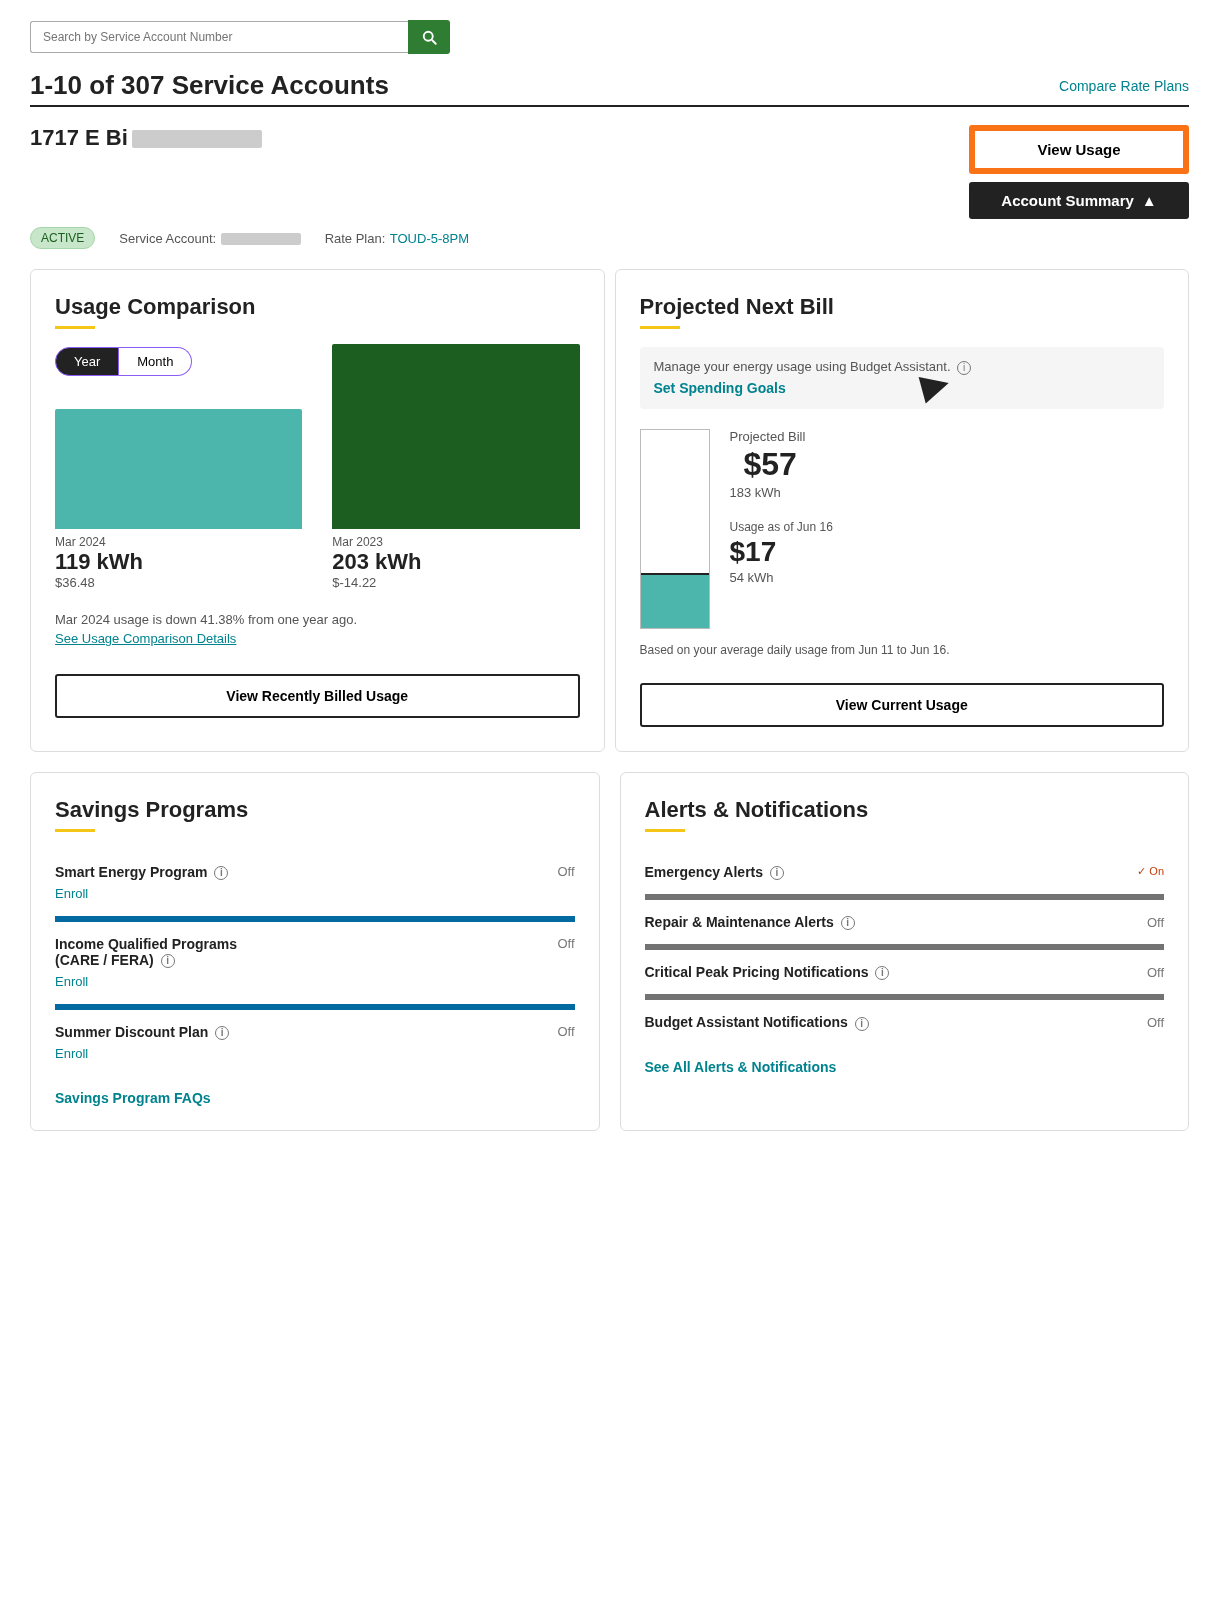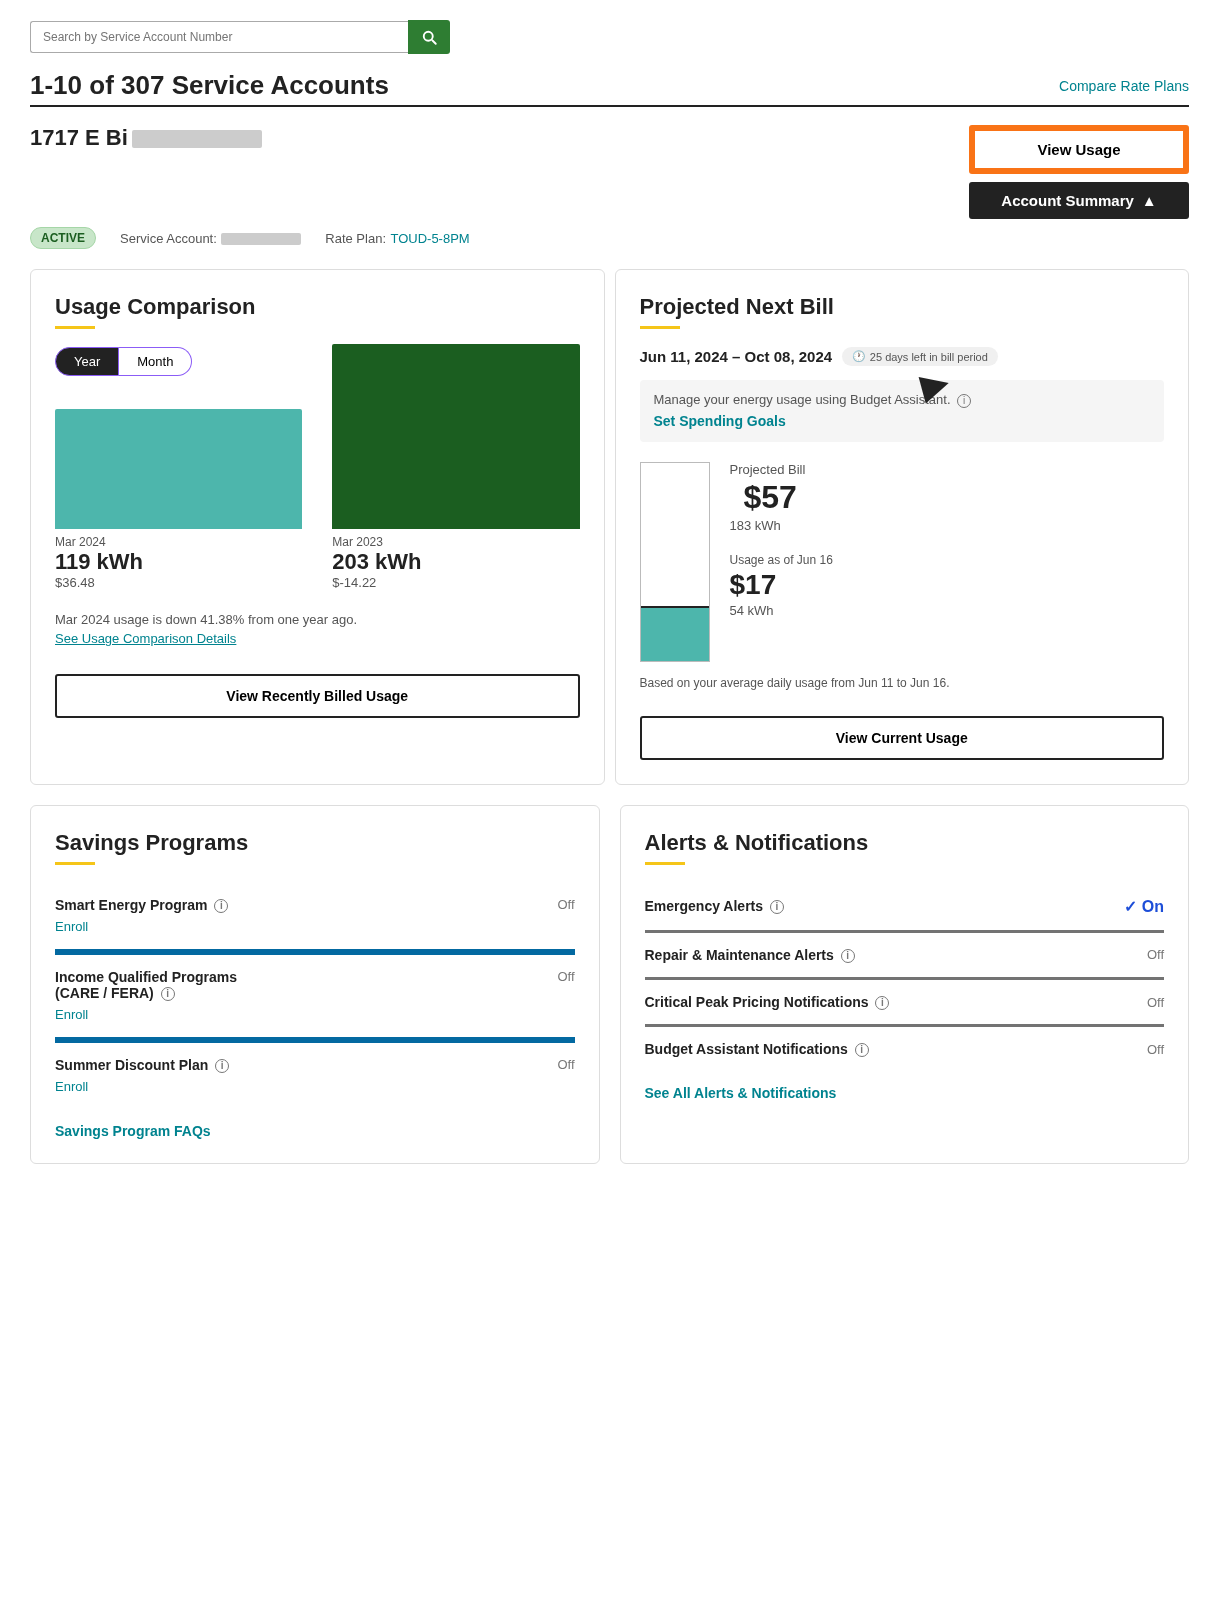--- a/index.html
+++ b/index.html
@@ -123,21 +123,21 @@
     .account-info-row {
       display: flex;
       align-items: center;
       gap: 24px;
       margin-bottom: 20px;
     }
     .badge-active {
       background: #c8e6c9;
       color: #1b5e20;
       font-size: 12px;
-      font-weight: bold;
+      font-weight: normal;
       padding: 3px 10px;
       border-radius: 11px;
       border: 1px solid #a5d6a7;
     }
     .account-info-label {
       font-size: 13px;
       color: #555;
     }
     .account-info-value {
       color: #00838f;
@@ -398,37 +398,37 @@
       color: #00838f;
       font-size: 14px;
       font-weight: bold;
       text-decoration: none;
       cursor: pointer;
       padding-top: 14px;
       display: block;
     }
 
     .alert-item {
-      border-bottom: 3px solid #737373;
+      border-bottom: 6px solid #737373;
       padding: 14px 0;
       display: flex;
       justify-content: space-between;
       align-items: center;
     }
     .alert-item:last-of-type {
       border-bottom: none;
     }
     .alert-name {
       font-size: 14px;
       font-weight: bold;
     }
     .alert-status-on {
-      font-size: 16px;
-      color: #1d4ed8;
-      font-weight: 700;
+      font-size: 11px;
+      color: #c2410c;
+      font-weight: 400;
     }
     .alert-status-off {
       font-size: 13px;
       color: #777;
     }
     .alert-see-all {
       color: #00838f;
       font-size: 14px;
       font-weight: bold;
       text-decoration: none;
@@ -541,27 +541,20 @@
 
     <div class="usage-note">Mar 2024 usage is down 41.38% from one year ago.</div>
     <a class="usage-link">See Usage Comparison Details</a>
     <button class="btn-outline">View Recently Billed Usage</button>
   </div>
 
   <div class="card">
     <div class="card-title">Projected Next Bill</div>
     <div class="card-title-underline"></div>
 
-    <div class="bill-date-row">
-      <span class="bill-date">Jun 11, 2024 – Oct 08, 2024</span>
-      <span class="bill-period-badge">
-        <span>🕐</span>
-        <span>25 days left in bill period</span>
-      </span>
-    </div>
 
     <div class="budget-assistant-box">
       <div class="budget-assistant-text">
         <span>Manage your energy usage using Budget Assistant.</span>
         <span class="info-icon">i</span>
       </div>
       <a class="budget-assistant-link">Set Spending Goals</a>
     </div>
 
     <div class="projected-bill-visual">

